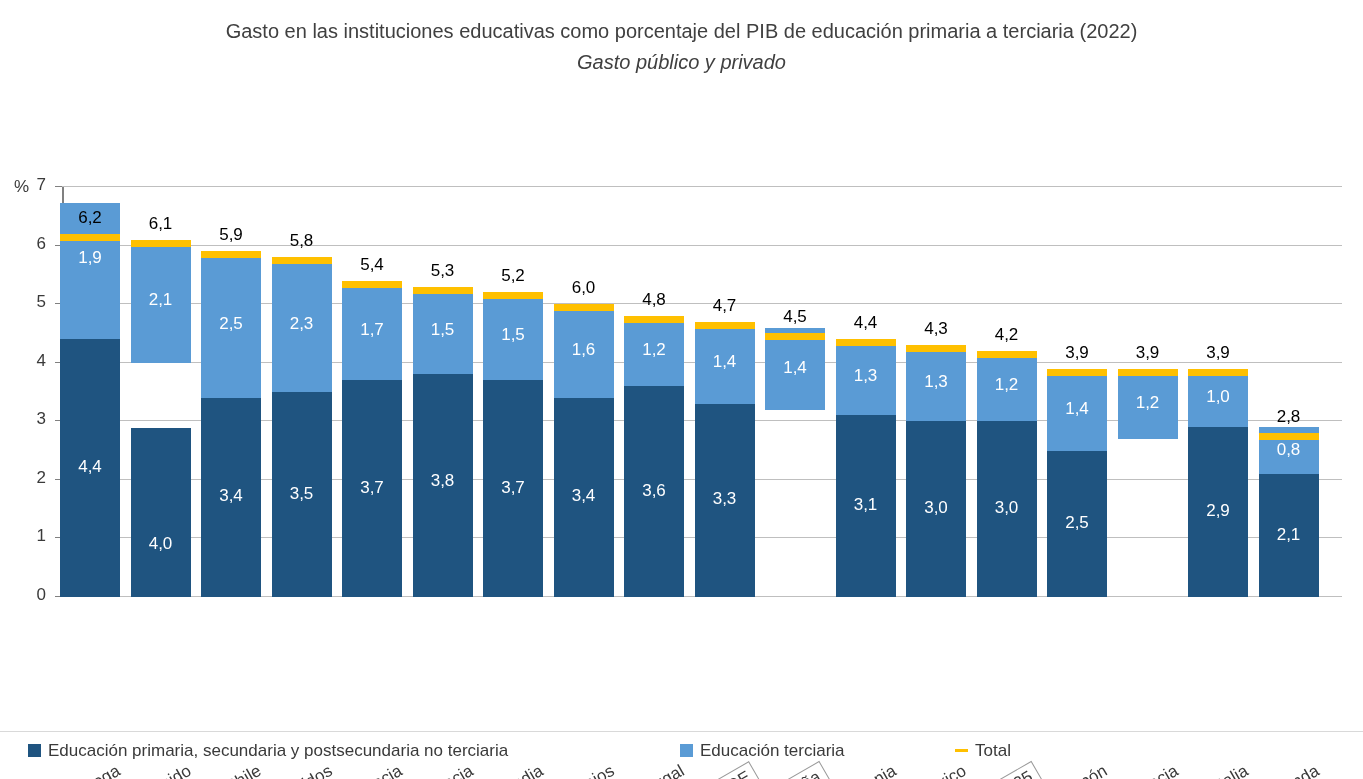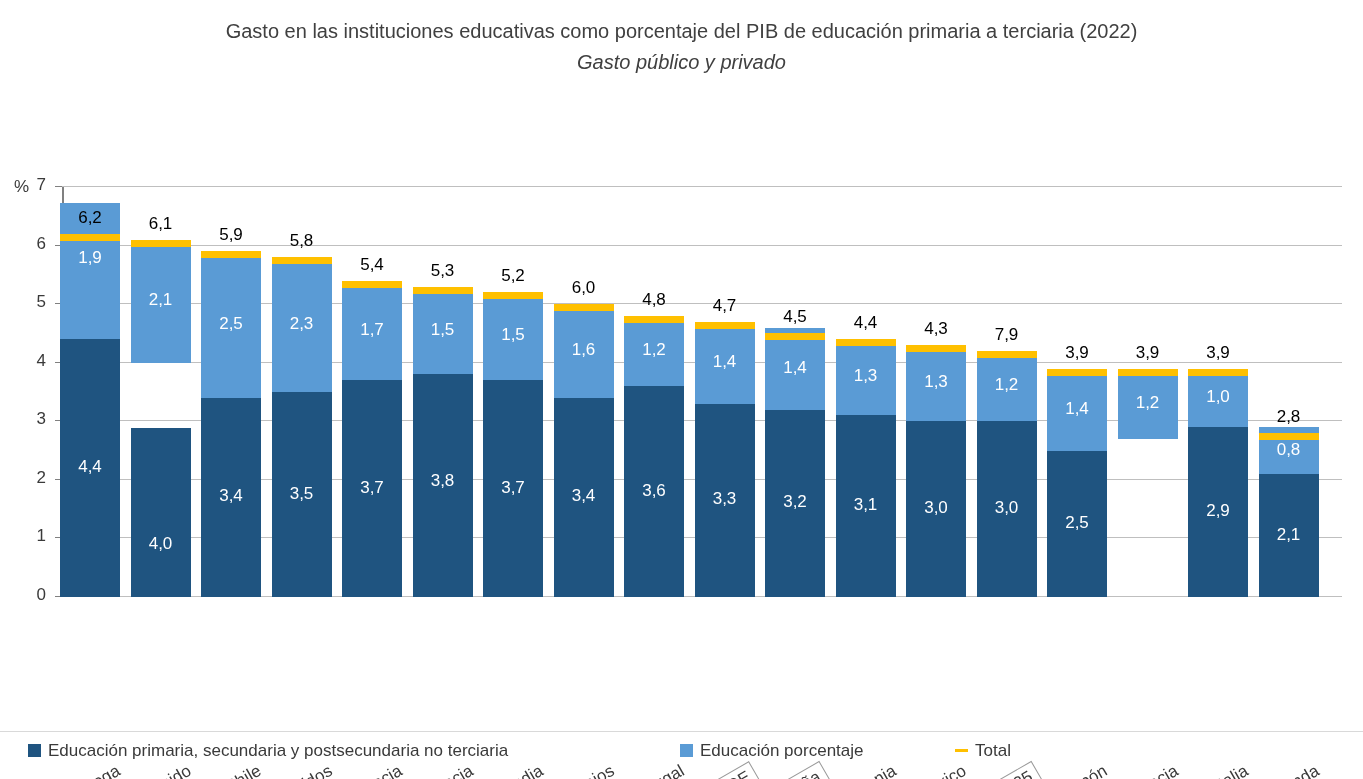--- a/index.html
+++ b/index.html
@@ -326,23 +326,20 @@
         <div class="seg seg-primary" style="height: 193.286px; bottom: 0px;">
           <div class="seg-label" style="top: 85.6429px;">3,3</div>
         </div>
         <div class="seg seg-tertiary" style="height: 82px; bottom: 193.286px;">
           <div class="seg-label" style="top: 30px;">1,4</div>
         </div>
         <div class="seg seg-total" style="height: 7px; bottom: 268.286px;"></div>
         <div class="total-label" style="bottom: 281.286px; text-align: center;">4,7</div>
       </div>
       <div class="bar-group" style="left: 701px; height: 410px;">
-        <div class="seg seg-primary" style="height: 187.429px; bottom: 0px;">
-          <div class="seg-label" style="top: 82.7143px;">3,2</div>
-        </div>
         <div class="seg seg-tertiary" style="height: 82px; bottom: 187.429px;">
           <div class="seg-label" style="top: 30px;">1,4</div>
         </div>
         <div class="seg seg-total" style="height: 7px; bottom: 256.571px;"></div>
         <div class="total-label" style="bottom: 269.571px;">4,5</div>
       </div>
       <div class="bar-group" style="left: 771.5px; height: 410px;">
         <div class="seg seg-primary" style="height: 181.571px; bottom: 0px;">
           <div class="seg-label" style="top: 79.7857px;">3,1</div>
         </div>
@@ -363,21 +360,21 @@
         <div class="total-label" style="bottom: 257.857px;">4,3</div>
       </div>
       <div class="bar-group" style="left: 912.5px; height: 410px;">
         <div class="seg seg-primary" style="height: 175.714px; bottom: 0px;">
           <div class="seg-label" style="top: 76.8571px;">3,0</div>
         </div>
         <div class="seg seg-tertiary" style="height: 70.2857px; bottom: 175.714px;">
           <div class="seg-label" style="top: 24.1429px;">1,2</div>
         </div>
         <div class="seg seg-total" style="height: 7px; bottom: 239px;"></div>
-        <div class="total-label" style="bottom: 252px;">7,9</div>
+        <div class="total-label" style="bottom: 252px;">4,2</div>
       </div>
       <div class="bar-group" style="left: 983px; height: 410px;">
         <div class="seg seg-primary" style="height: 146.429px; bottom: 0px;">
           <div class="seg-label" style="top: 62.2143px;">2,5</div>
         </div>
         <div class="seg seg-tertiary" style="height: 82px; bottom: 146.429px;">
           <div class="seg-label" style="top: 30px;">1,4</div>
         </div>
         <div class="seg seg-total" style="height: 7px; bottom: 221.429px;"></div>
         <div class="total-label" style="bottom: 234.429px;">3,9</div>
@@ -427,15 +424,15 @@
       <div class="xlabel boxed" style="left: 1030.5px; top: 6px; right: auto; transform: translateX(-100%) rotate(-30deg); transform-origin: right top;">UE25</div>
       <div class="xlabel" style="left: 1101px; top: 6px; right: auto; transform: translateX(-100%) rotate(-30deg); transform-origin: right top;">Japón</div>
       <div class="xlabel" style="left: 1171.5px; top: 6px; right: auto; transform: translateX(-100%) rotate(-30deg); transform-origin: right top;">Grecia</div>
       <div class="xlabel" style="left: 1242px; top: 6px; right: auto; transform: translateX(-100%) rotate(-30deg); transform-origin: right top;">Italia</div>
       <div class="xlabel" style="left: 1312.5px; top: 6px; right: auto; transform: translateX(-100%) rotate(-30deg); transform-origin: right top;">Irlanda</div>
     </div>
 </div>
 
 <div class="legend" id="legend">
     <div class="legend-item" style="left: 28px; top: 9px;"><span class="legend-swatch" style="background: rgb(31, 84, 128);"></span><span>Educación primaria, secundaria y postsecundaria no terciaria</span></div>
-    <div class="legend-item" style="left: 680px; top: 9px;"><span class="legend-swatch" style="background: rgb(90, 155, 213);"></span><span>Educación porcentaje</span></div>
+    <div class="legend-item" style="left: 680px; top: 9px;"><span class="legend-swatch" style="background: rgb(90, 155, 213);"></span><span>Educación terciaria</span></div>
     <div class="legend-item" style="left: 955px; top: 9px;"><span class="legend-swatch line" style="background: rgb(255, 192, 0);"></span><span>Total</span></div>
   </div>
 
 </body></html>

